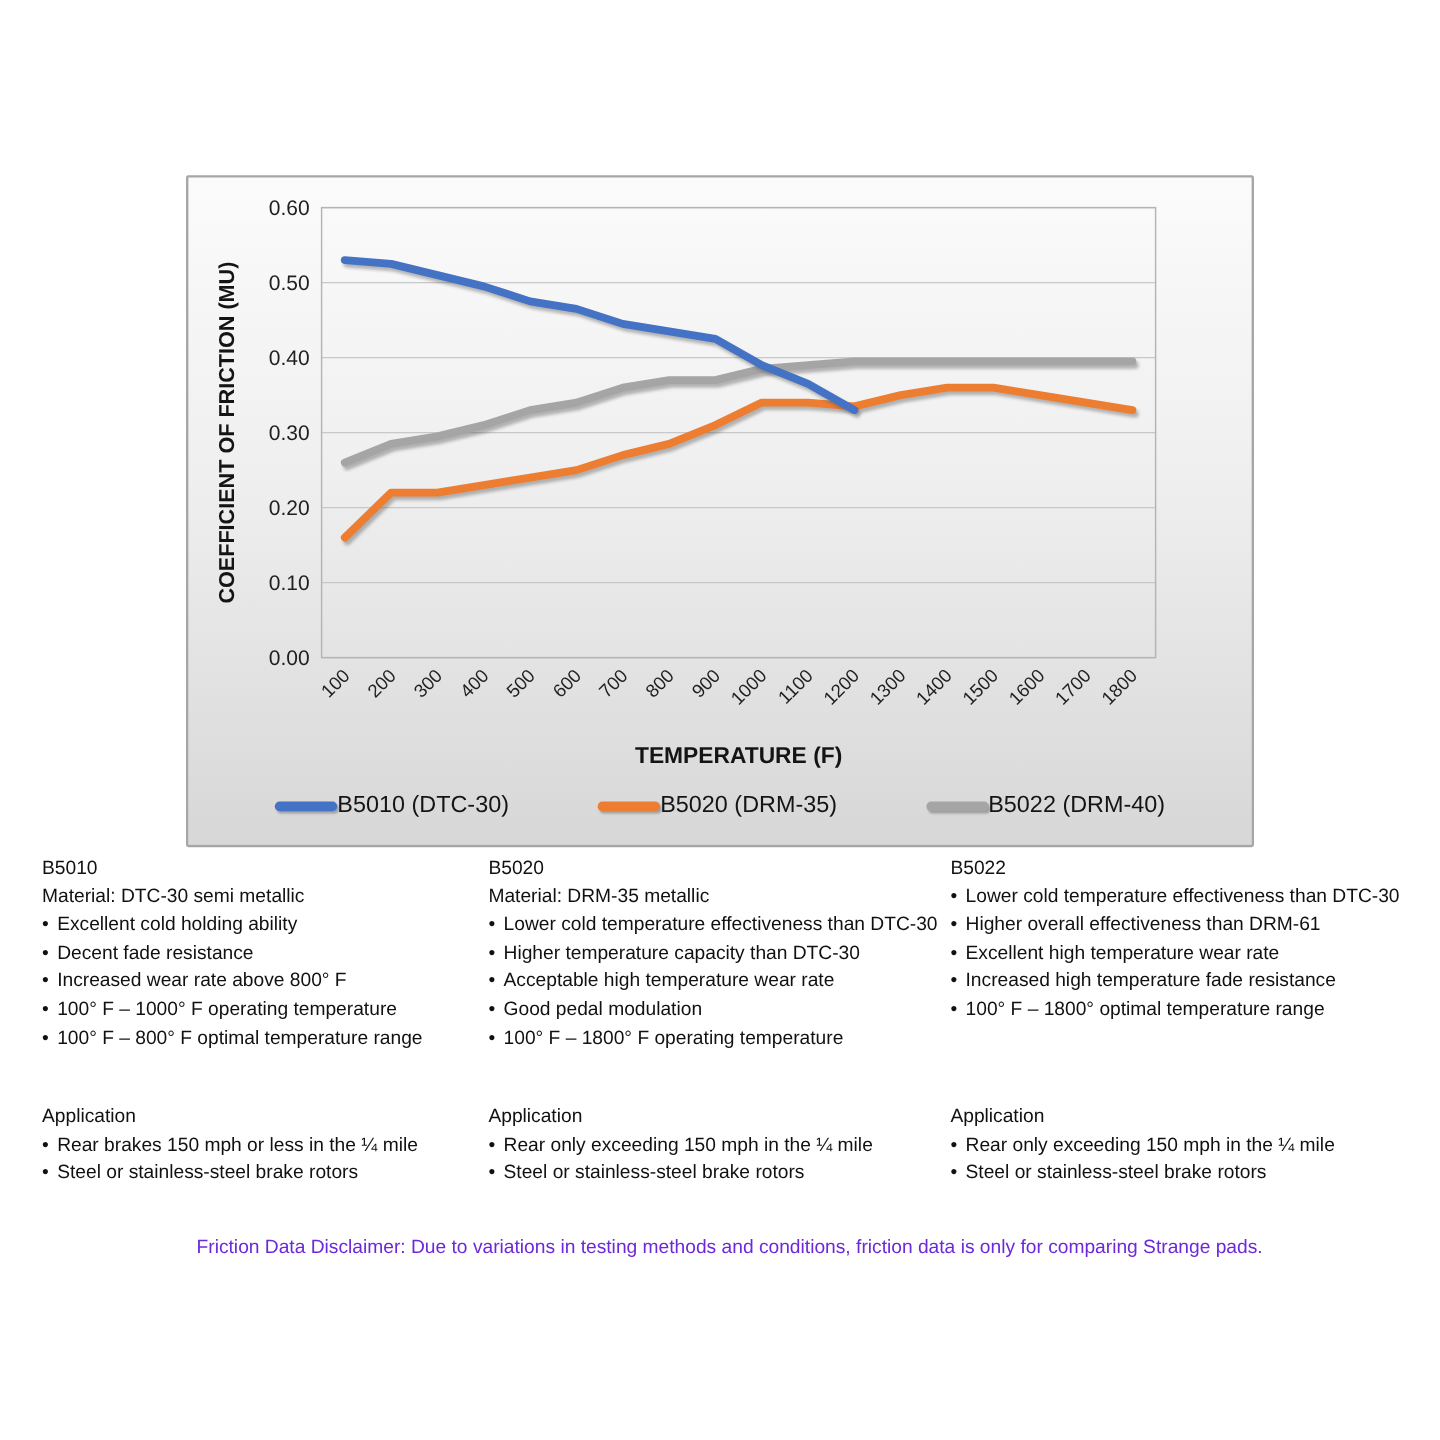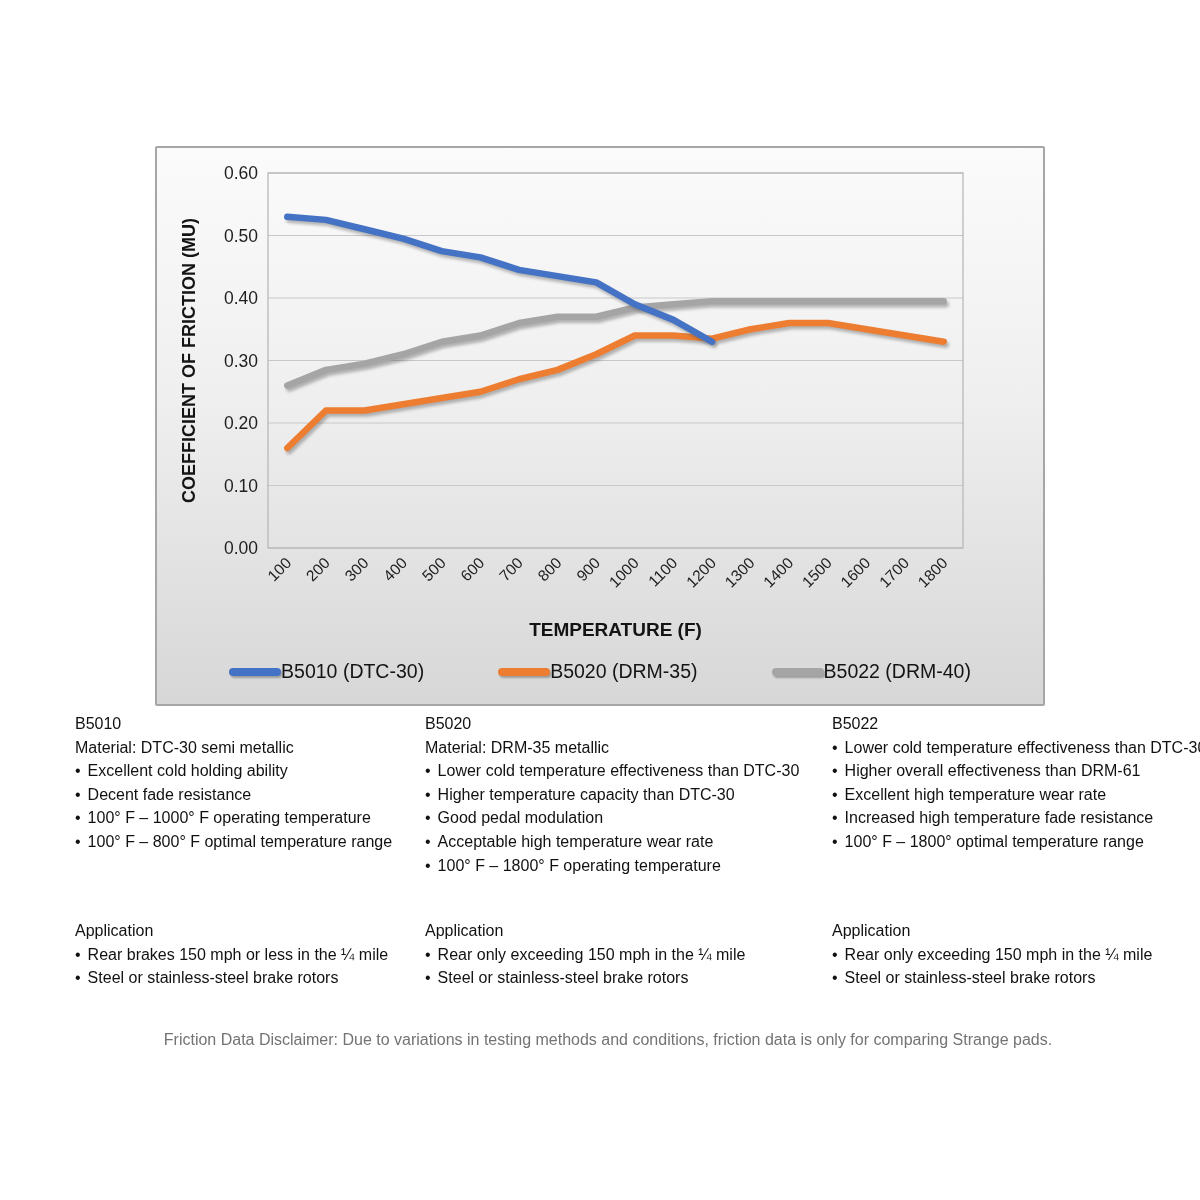--- a/index.html
+++ b/index.html
@@ -12,29 +12,29 @@
     background:linear-gradient(180deg,#fbfbfb 0%,#efefef 45%,#e2e2e2 75%,#d7d7d7 100%);}
   #chart-svg{display:block;}
 
   .legend{position:absolute;left:0;right:0;top:512px;display:flex;justify-content:center;
           align-items:center;gap:74px;}
   .legend-item{display:flex;align-items:center;}
   .legend-swatch{width:52px;height:8px;border-radius:4px;box-shadow:1.5px 2px 2px rgba(0,0,0,0.28);}
   .legend-label{font-size:19.5px;color:#141414;}
 
   
-  .product-col{position:absolute;top:712px;font-size:16px;line-height:23.6px;color:#111;margin-left:40px;}
+  .product-col{position:absolute;top:712px;font-size:16px;line-height:23.6px;color:#111;}
   .p-code,.p-material,.p-app-title{white-space:nowrap;}
   ul.bullets{margin:0;padding:0;list-style:none;}
   ul.bullets li{white-space:nowrap;}
   ul.bullets li::before{content:"•";margin-right:7px;}
   .app-block{position:absolute;left:0;top:207px;}
 
   .disclaimer{position:absolute;left:0;right:0;top:1031px;text-align:center;
-              font-size:16px;color:#737373;padding-left:16px;}
+              font-size:16px;color:#6d28d9;padding-left:16px;}
 </style>
 </head>
 <body>
 
 <div class="page">
 
   <div class="chart-panel">
     <svg id="chart-svg" width="886" height="556" viewBox="0 0 886 556">
         <line x1="111" y1="400" x2="806" y2="400" stroke="#c8c8c8" stroke-width="1"></line>
         <text x="101" y="406" text-anchor="end" font-size="17.5" fill="#1f1f1f">0.00</text>
@@ -91,40 +91,41 @@
       </div>
     </div>
   </div>
 
   <div class="product-col" style="left:35px;width:348px">
     <div class="p-code">B5010</div>
     <div class="p-material">Material: DTC-30 semi metallic</div>
     <ul class="bullets">
         <li>Excellent cold holding ability</li>
         <li>Decent fade resistance</li>
+        <li>Increased wear rate above 800° F</li>
         <li>100° F – 1000° F operating temperature</li>
         <li>100° F – 800° F optimal temperature range</li>
       </ul>
     <div class="app-block">
       <div class="p-app-title">Application</div>
       <ul class="bullets">
           <li>Rear brakes 150 mph or less in the ¼ mile</li>
           <li>Steel or stainless-steel brake rotors</li>
         </ul>
     </div>
   </div>
 
-  <div class="product-col" style="left:385px;width:400px">
+  <div class="product-col" style="left:407px;width:400px">
     <div class="p-code">B5020</div>
     <div class="p-material">Material: DRM-35 metallic</div>
     <ul class="bullets">
         <li>Lower cold temperature effectiveness than DTC-30</li>
         <li>Higher temperature capacity than DTC-30</li>
+        <li>Acceptable high temperature wear rate</li>
         <li>Good pedal modulation</li>
-        <li>Acceptable high temperature wear rate</li>
         <li>100° F – 1800° F operating temperature</li>
       </ul>
     <div class="app-block">
       <div class="p-app-title">Application</div>
       <ul class="bullets">
           <li>Rear only exceeding 150 mph in the ¼ mile</li>
           <li>Steel or stainless-steel brake rotors</li>
         </ul>
     </div>
   </div>

